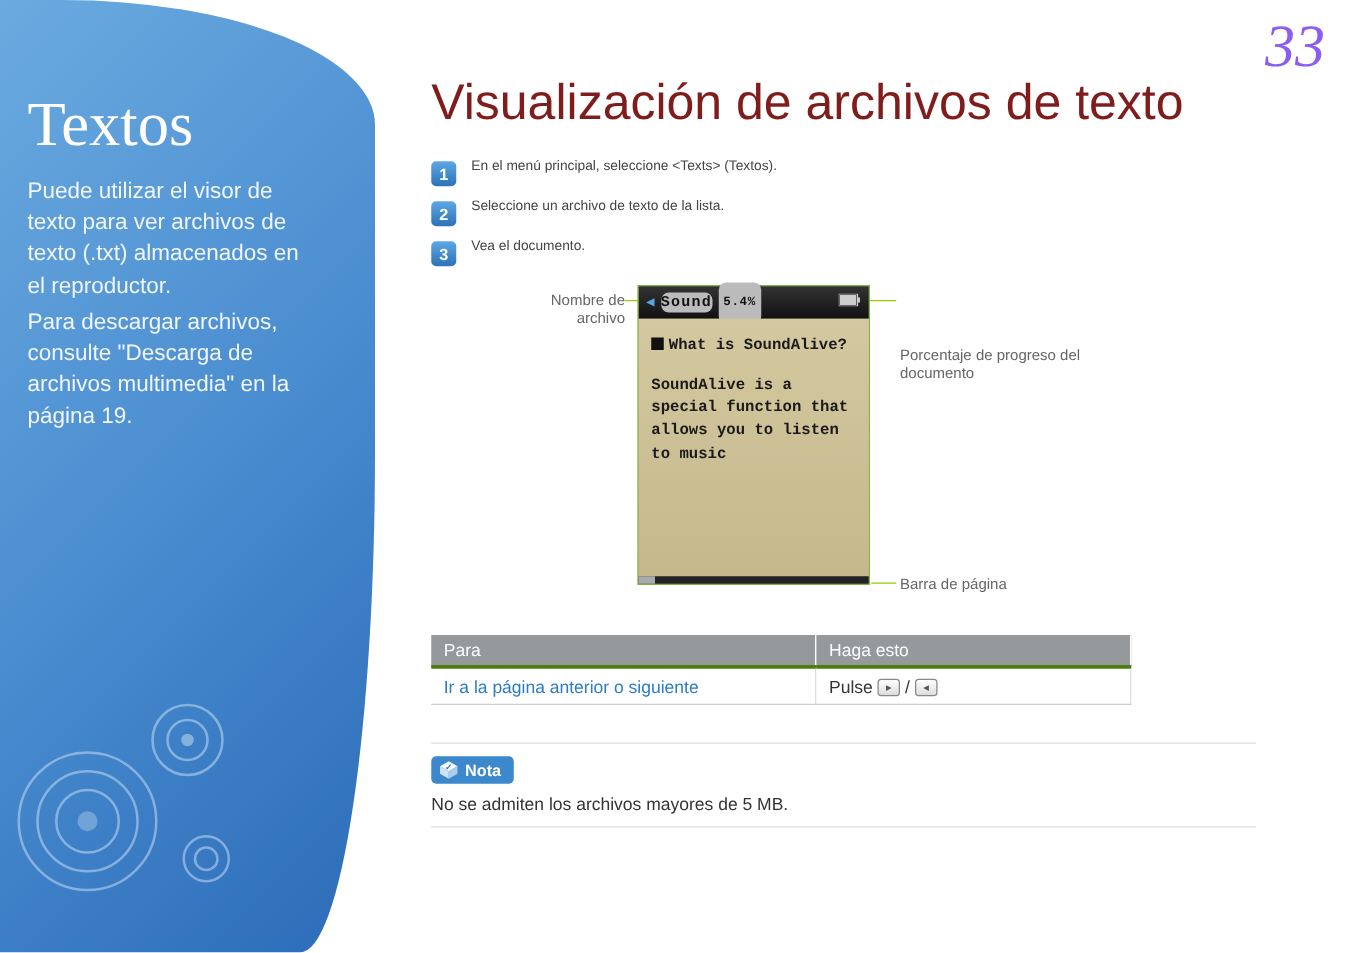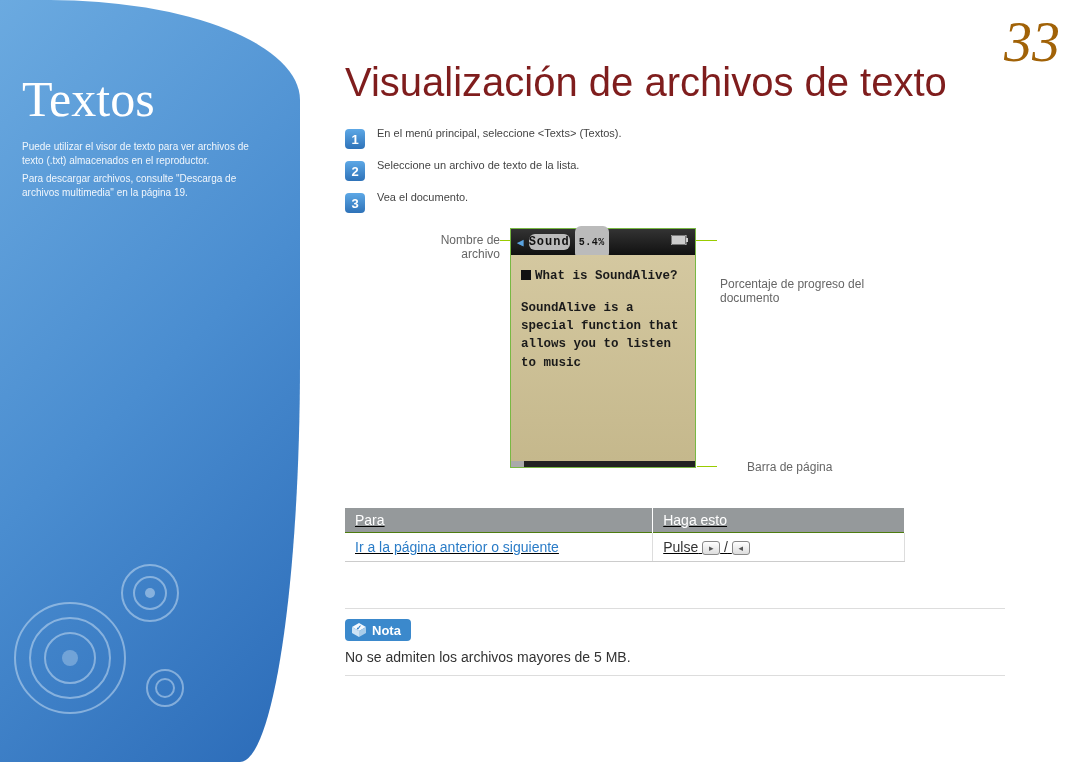--- a/index.html
+++ b/index.html
@@ -8,23 +8,23 @@
       width: 1080px;
       height: 762px;
       position: relative;
       background: #fff;
       overflow: hidden;
     }
     .page-number {
       position: absolute;
       top: 10px;
       right: 20px;
-      font-size: 56px;
+      font-size: 48px;
       font-style: italic;
-      color: #a16207;
+      color: #8b5cf6;
       font-family: Georgia, serif;
       font-weight: normal;
     }
     .sidebar {
       position: absolute;
       left: 0;
       top: 0;
       width: 300px;
       height: 762px;
       background: linear-gradient(135deg, #6baae0 0%, #4a8dd0 50%, #2b6bb8 100%);
@@ -34,21 +34,21 @@
       color: #fff;
     }
     .sidebar-title {
       font-family: Georgia, serif;
       font-size: 50px;
       font-weight: normal;
       margin-bottom: 12px;
       color: #fff;
     }
     .sidebar-text {
-      font-size: 10px;
+      font-size: 18px;
       line-height: 1.4;
       color: #f0f6fc;
       max-width: 230px;
     }
     .deco-circles {
       position: absolute;
       bottom: 30px;
       left: 10px;
     }
     .deco-circles svg { opacity: 0.5; }
@@ -175,52 +175,51 @@
     }
     .callout-line {
       position: absolute;
       border-top: 1px solid #9c0;
     }
     .tbl {
       width: 560px;
       border-collapse: collapse;
       margin-top: 10px;
       font-size: 14px;
-      text-decoration: underline;
     }
     .tbl th {
       background: #95999b;
       color: #fff;
       font-weight: normal;
       text-align: left;
       padding: 4px 10px;
       border-right: 1px solid #fff;
     }
     .tbl td {
       padding: 6px 10px;
       border-right: 1px solid #ddd;
       color: #333;
     }
     .tbl td.link { color: #2a7cc7; }
-    .tbl tr.row td { border-bottom: 1px solid #ccc; border-top: 1px solid #4d7c0f;}
+    .tbl tr.row td { border-bottom: 1px solid #ccc; border-top: 3px solid #4d7c0f;}
     .btn-icon {
       display: inline-block;
       width: 18px; height: 14px;
       border: 1px solid #888;
       border-radius: 3px;
       background: linear-gradient(#fff,#ddd);
       vertical-align: middle;
       position: relative;
       font-size:9px;
       text-align:center;
       line-height:13px;
       color:#555;
     }
     .note-section {
-      margin-top: 46px;
+      margin-top: 30px;
       padding: 10px 0;
       border-top: 1px solid #ddd;
       border-bottom: 1px solid #ddd;
       width: 660px;
     }
     .note-badge {
       display: inline-flex;
       align-items: center;
       background: #3b89cc;
       color: #fff;
@@ -278,21 +277,21 @@
     </div>
   </div>
 
   <div class="device-figure">
     <div class="label" style="left:0; top:5px; text-align:right; width:95px;">Nombre de archivo</div>
     <div class="callout-line" style="left:95px; top:12px; width:30px;"></div>
 
     <div class="label" style="left:315px; top:2px; width:170px;margin-top:47px;">Porcentaje de progreso del documento</div>
     <div class="callout-line" style="left:262px; top:12px; width:50px;"></div>
 
-    <div class="label" style="left:315px; top:232px;margin-left:27px;">Barra de página</div>
+    <div class="label" style="left:315px; top:232px;">Barra de página</div>
     <div class="callout-line" style="left:292px; top:238px; width:20px;"></div>
 
     <div class="device">
       <div class="device-status">
         <span class="status-arrow">◀</span>
         <span class="status-file">Sound</span>
         <span class="status-pct">5.4%</span>
         <span class="status-bat">
           <svg width="18" height="10">
               <rect x="0" y="0" width="15" height="10" fill="none" stroke="#ccc"></rect>

